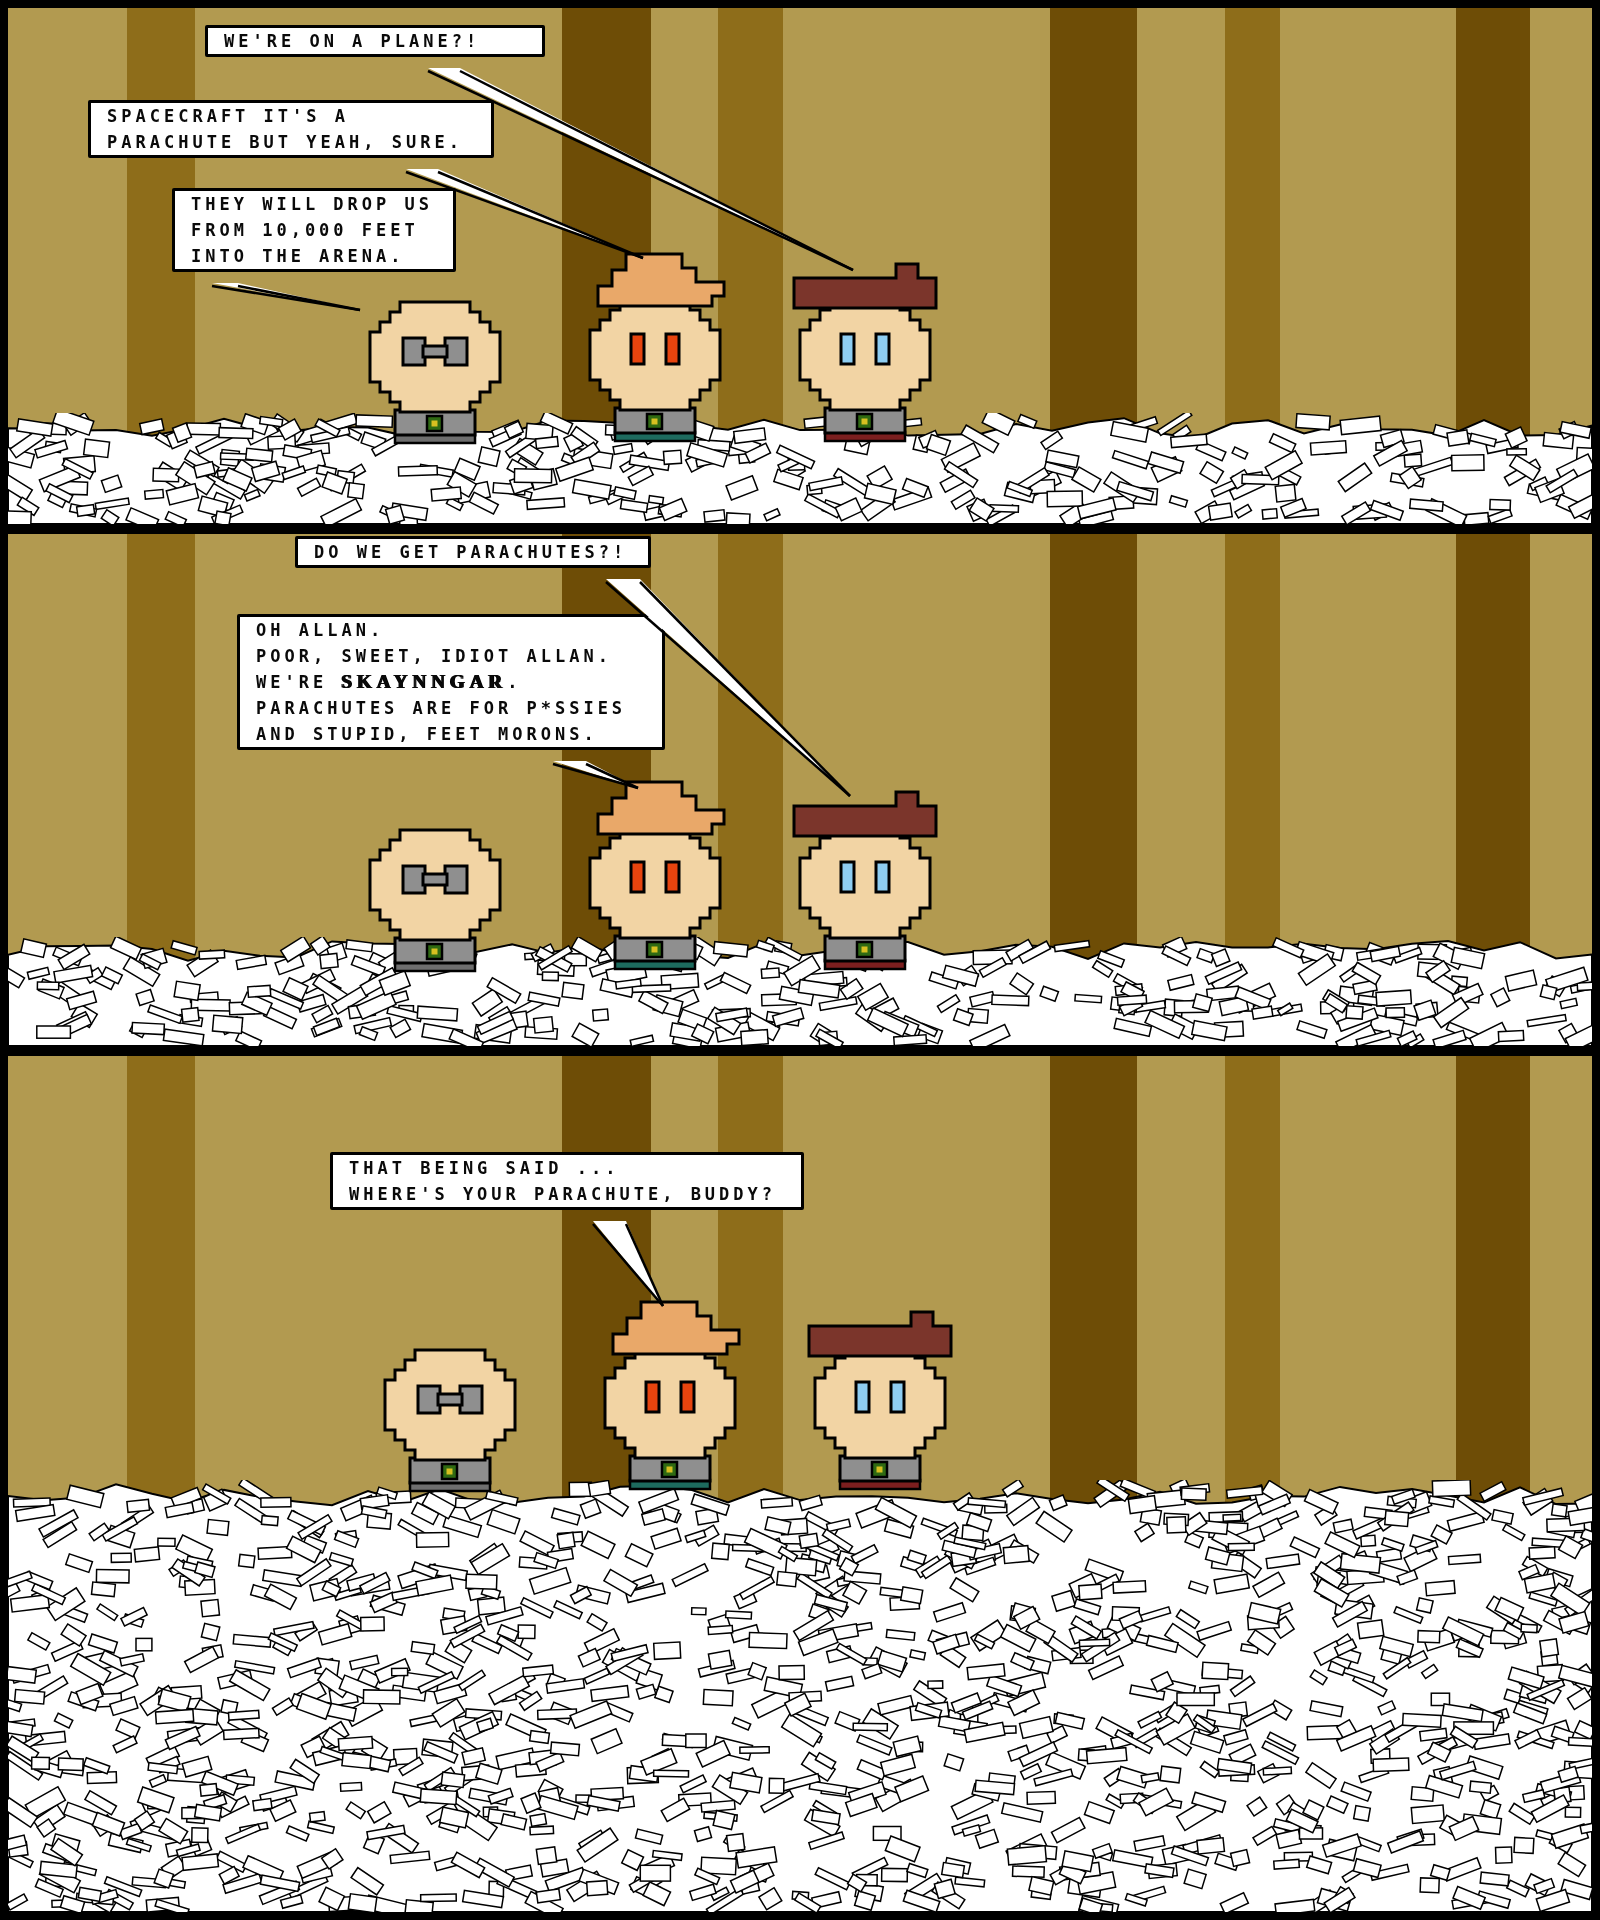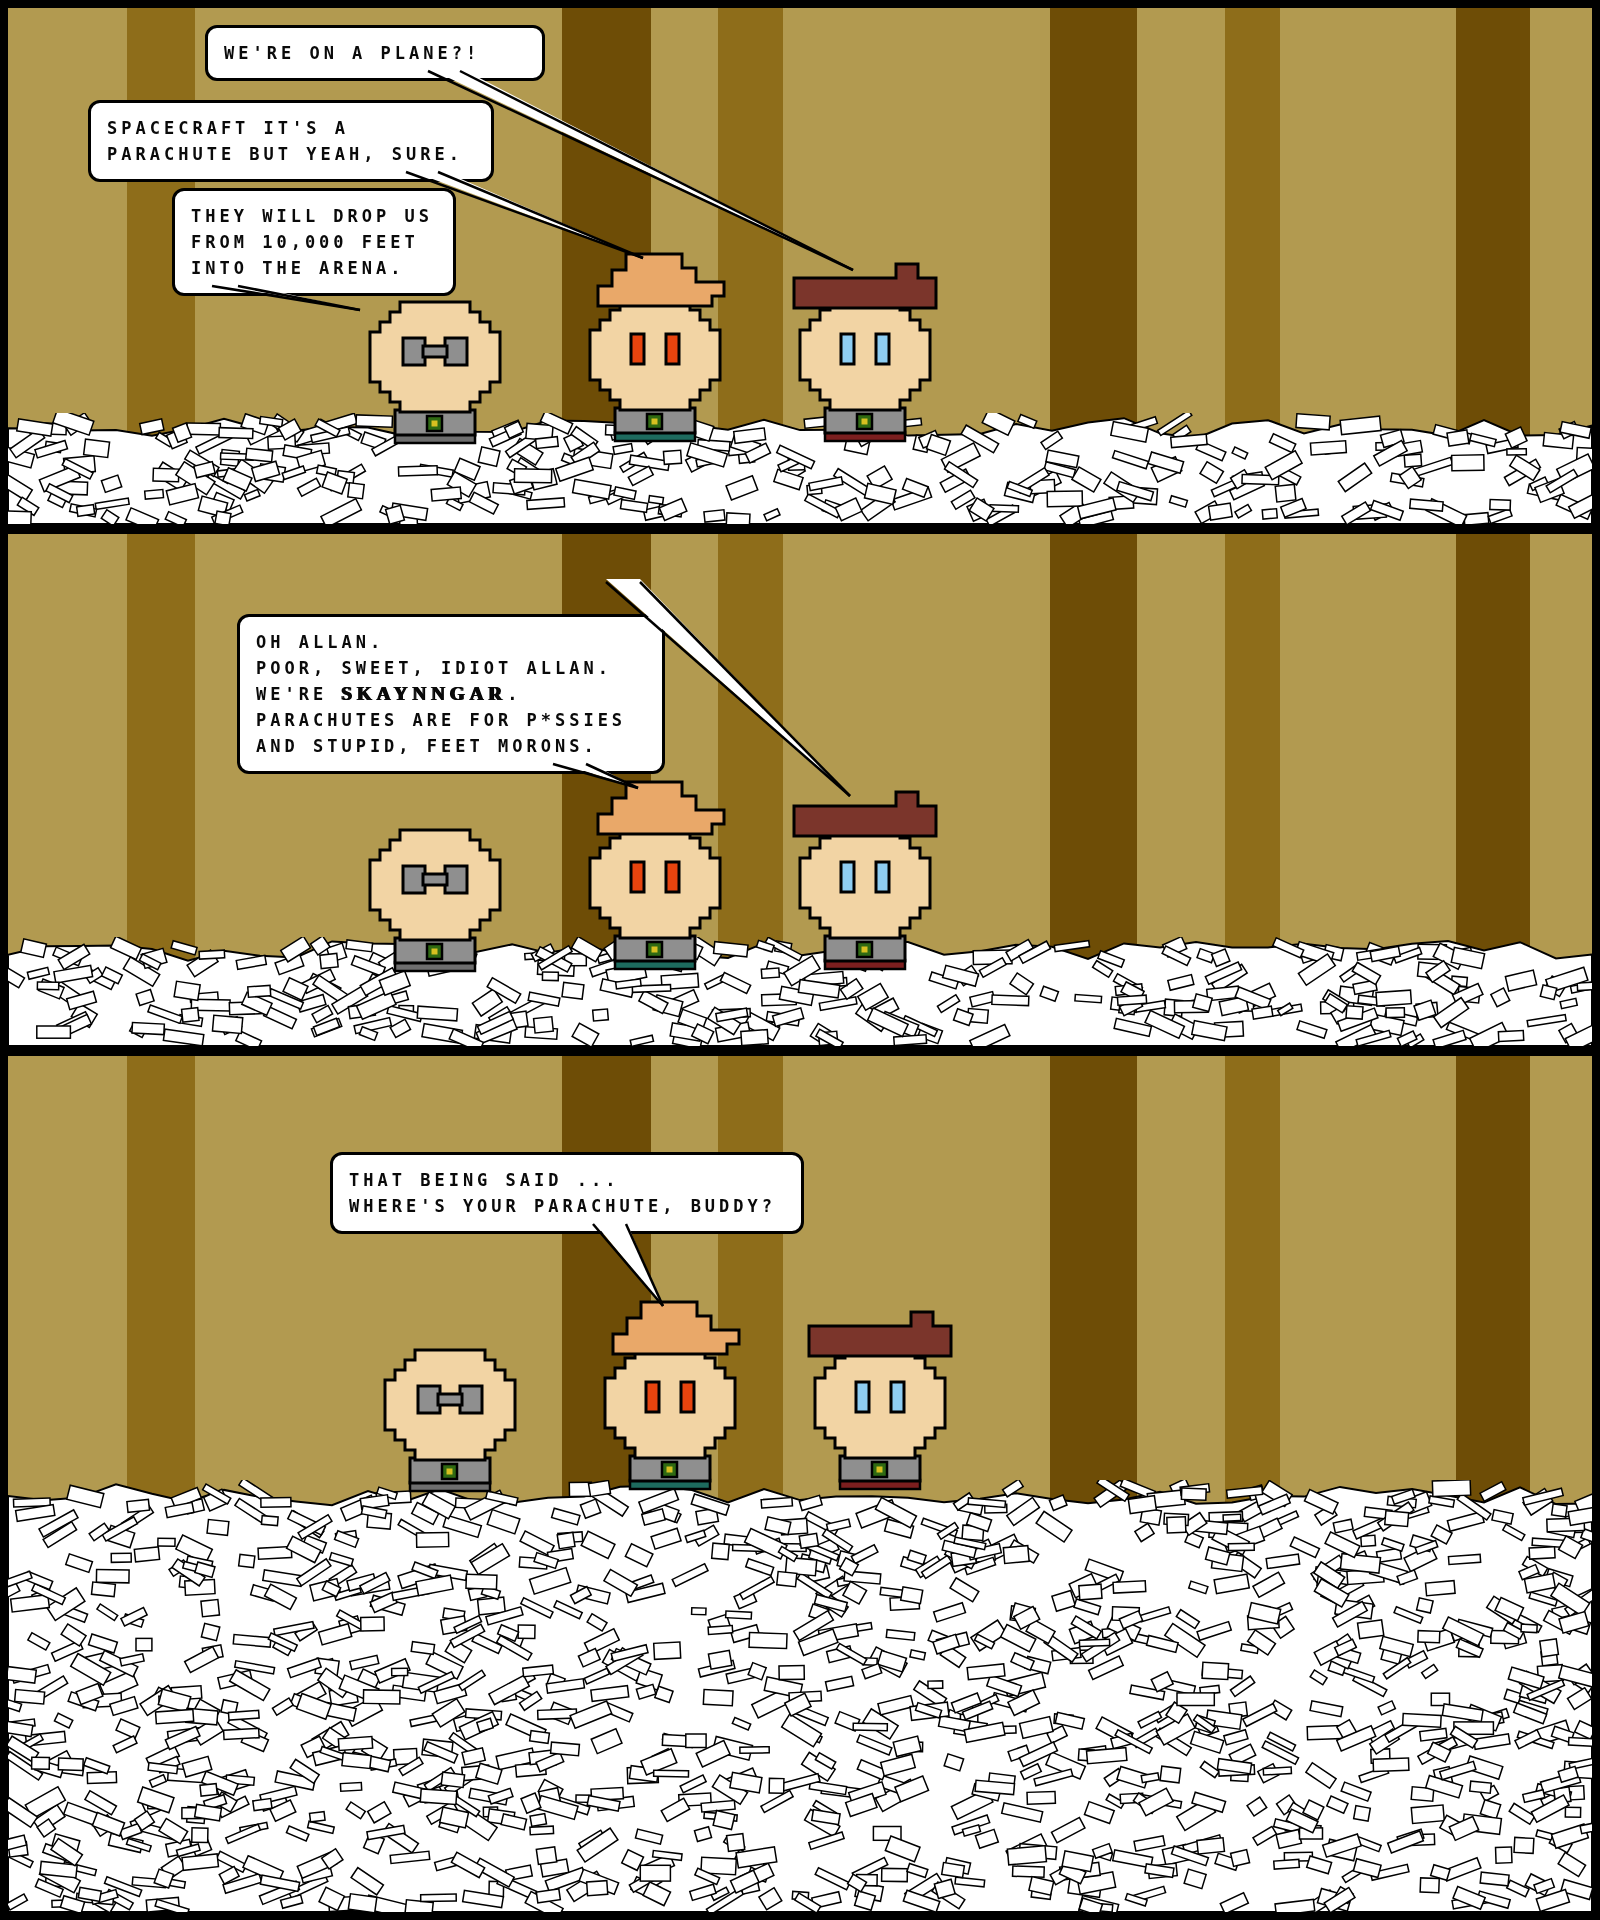--- a/index.html
+++ b/index.html
@@ -31,21 +31,21 @@
   #panel1 { top:8px;    height:516px; }
   #panel2 { top:534px;  height:512px; }
   #panel3 { top:1056px; height:856px; }
 
   svg.rubble { position:absolute; left:0; z-index:2; display:block; }
   .char      { position:absolute; z-index:3; width:162px; height:204px; }
 
   .bubble {
     position:absolute; z-index:5;
     background:var(--bubble-bg); border:3px solid var(--bubble-border);
-    border-radius:12px; padding:12px 16px; color:#0a0a0a;
+    border-radius:2px; padding:0 16px; color:#0a0a0a;
   }
   .bubble .line {
     white-space:nowrap; font-size:17px; font-weight:bold;
     letter-spacing:4px; line-height:26px;
     font-family:"DejaVu Sans Mono", monospace;
   }
   .seg-b { font-size:19px; letter-spacing:5px; text-shadow:0.8px 0 #000, -0.8px 0 #000;font-family:Liberation Serif, serif; }
 
   svg.tails { position:absolute; left:0; top:0; z-index:6; pointer-events:none; }
 </style>
@@ -686,20 +686,23 @@
       <rect x="25" y="132" width="80" height="9" fill="#7c1f1f" stroke="#000" stroke-width="2.5"></rect>
       <rect x="25" y="108" width="80" height="25" fill="#8f8f8f" stroke="#000" stroke-width="3"></rect>
       <path d="M30,0 H100 V10 H110 V20 H120 V30 H130 V80 H120 V90 H110 V100 H100 V110 H30 V100 H20 V90 H10 V80 H0 V30 H10 V20 H20 V10 H30 Z" fill="#f2d4a4" stroke="#000" stroke-width="3"></path>
       <path d="M-6,8 V-22 H96 V-36 H118 V-22 H136 V8 Z" fill="#7b352b" stroke="#000" stroke-width="3"></path>
           <rect x="41" y="34" width="13" height="30" fill="#8ecdf2" stroke="#000" stroke-width="3"></rect>
           <rect x="76" y="34" width="13" height="30" fill="#8ecdf2" stroke="#000" stroke-width="3"></rect>
       <rect x="57" y="114" width="15" height="15" fill="#2f6a13" stroke="#000" stroke-width="2.5"></rect>
       <rect x="61.5" y="118.5" width="6" height="6" fill="#d8c020"></rect>
     </svg></div>
 
+    <div class="bubble" style="left:287px;top:2px;width:356px">
+        <div class="line"><span>DO WE GET PARACHUTES?!</span></div>
+      </div>
     <div class="bubble" style="left:229px;top:80px;width:428px">
         <div class="line"><span>OH ALLAN.</span></div>
         <div class="line"><span>POOR, SWEET, IDIOT ALLAN.</span></div>
         <div class="line"><span>WE'RE </span><span class="seg-b">SKAYNNGAR</span><span>.</span></div>
         <div class="line"><span>PARACHUTES ARE FOR P*SSIES</span></div>
         <div class="line"><span>AND STUPID, FEET MORONS.</span></div>
       </div>
 
     <svg class="tails" width="1584" height="512" viewBox="0 0 1584 512">
       <g>

